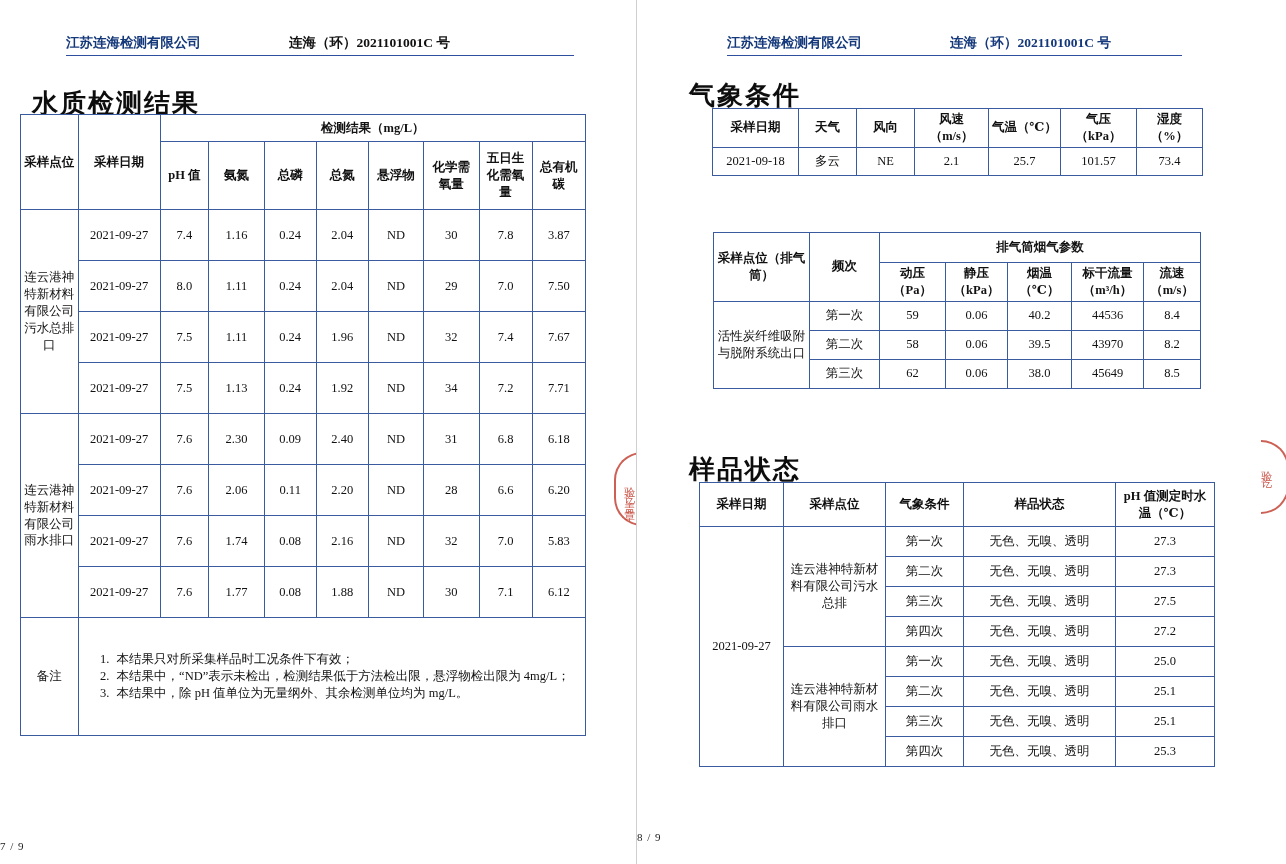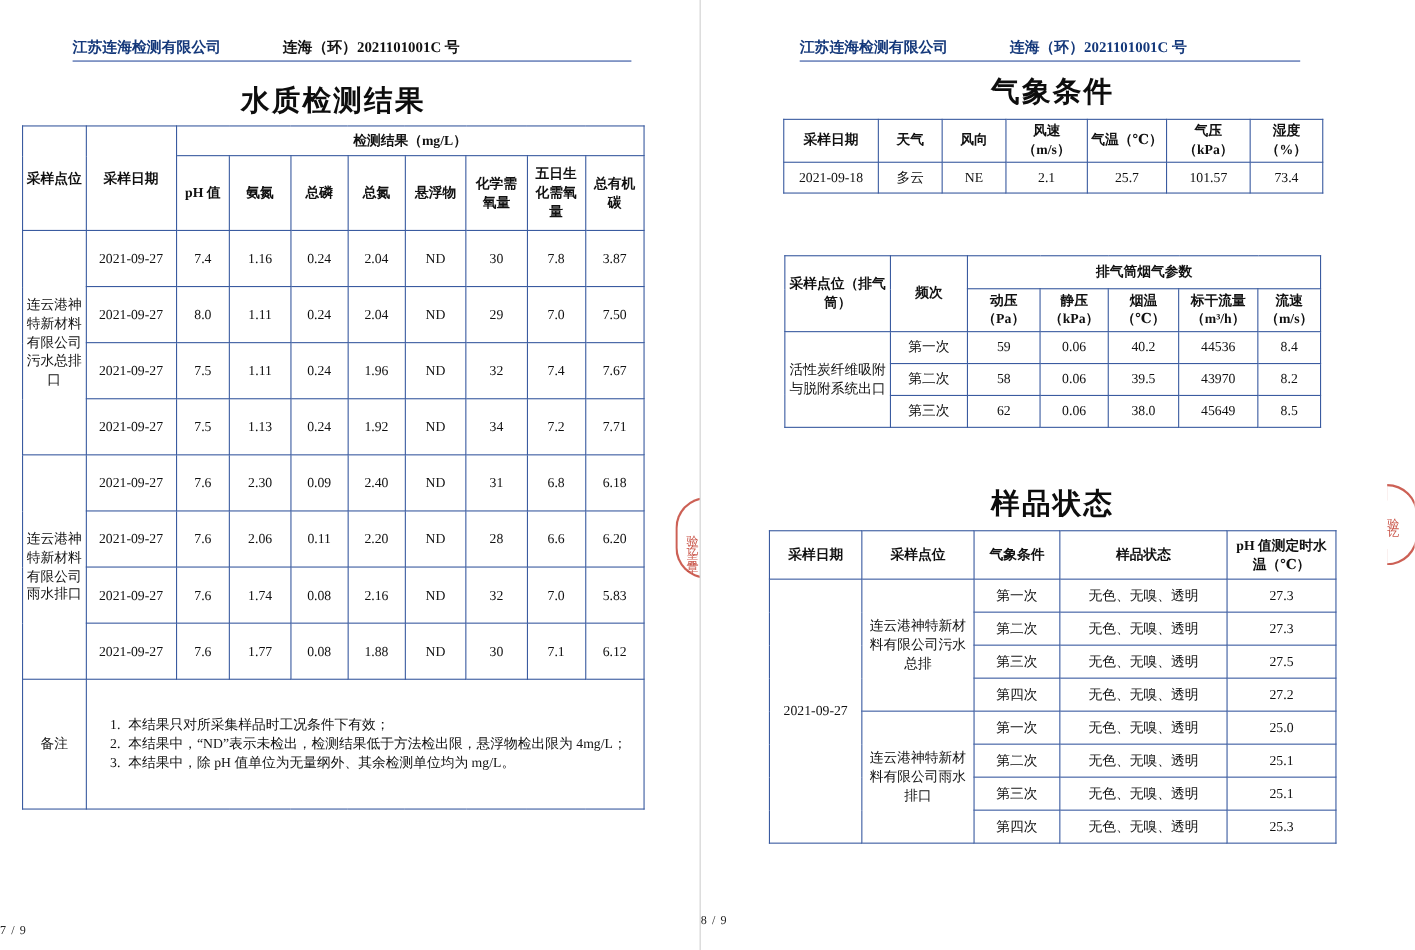--- a/index.html
+++ b/index.html
@@ -36,42 +36,43 @@
     background: #fff;
   }
   
   .doc-header {
     display: flex;
     align-items: baseline;
     font-size: 13.5px;
     color: #14387a;
     font-family: "Liberation Serif", serif;
     font-weight: bold;
+    gap: 32px;
   }
   .doc-header .company {
     white-space: nowrap;
   }
   .doc-header .repno {
     margin-left: 56px;
     color: #111;
     font-weight: bold;
     white-space: nowrap;
   }
   .page-right .doc-header .repno { color: #14387a; }
   .header-rule {
     border-bottom: 1.6px solid #2d4f9e;
     margin-top: 3px;
   }
   h1.section-title {
-    text-align: center;
+    text-align: left;
     font-family: "DejaVu Sans", "Liberation Sans", sans-serif;
     font-weight: bold;
     font-size: 26px;
     letter-spacing: 2px;
-    margin: 0;
+    margin: 12px;
     color: #0d0d0d;
   }
   table.grid {
     border-collapse: collapse;
     table-layout: fixed;
     background: #fff;
   }
   table.grid th, table.grid td {
     border: 1px solid #3a5ba0;
     text-align: center;

